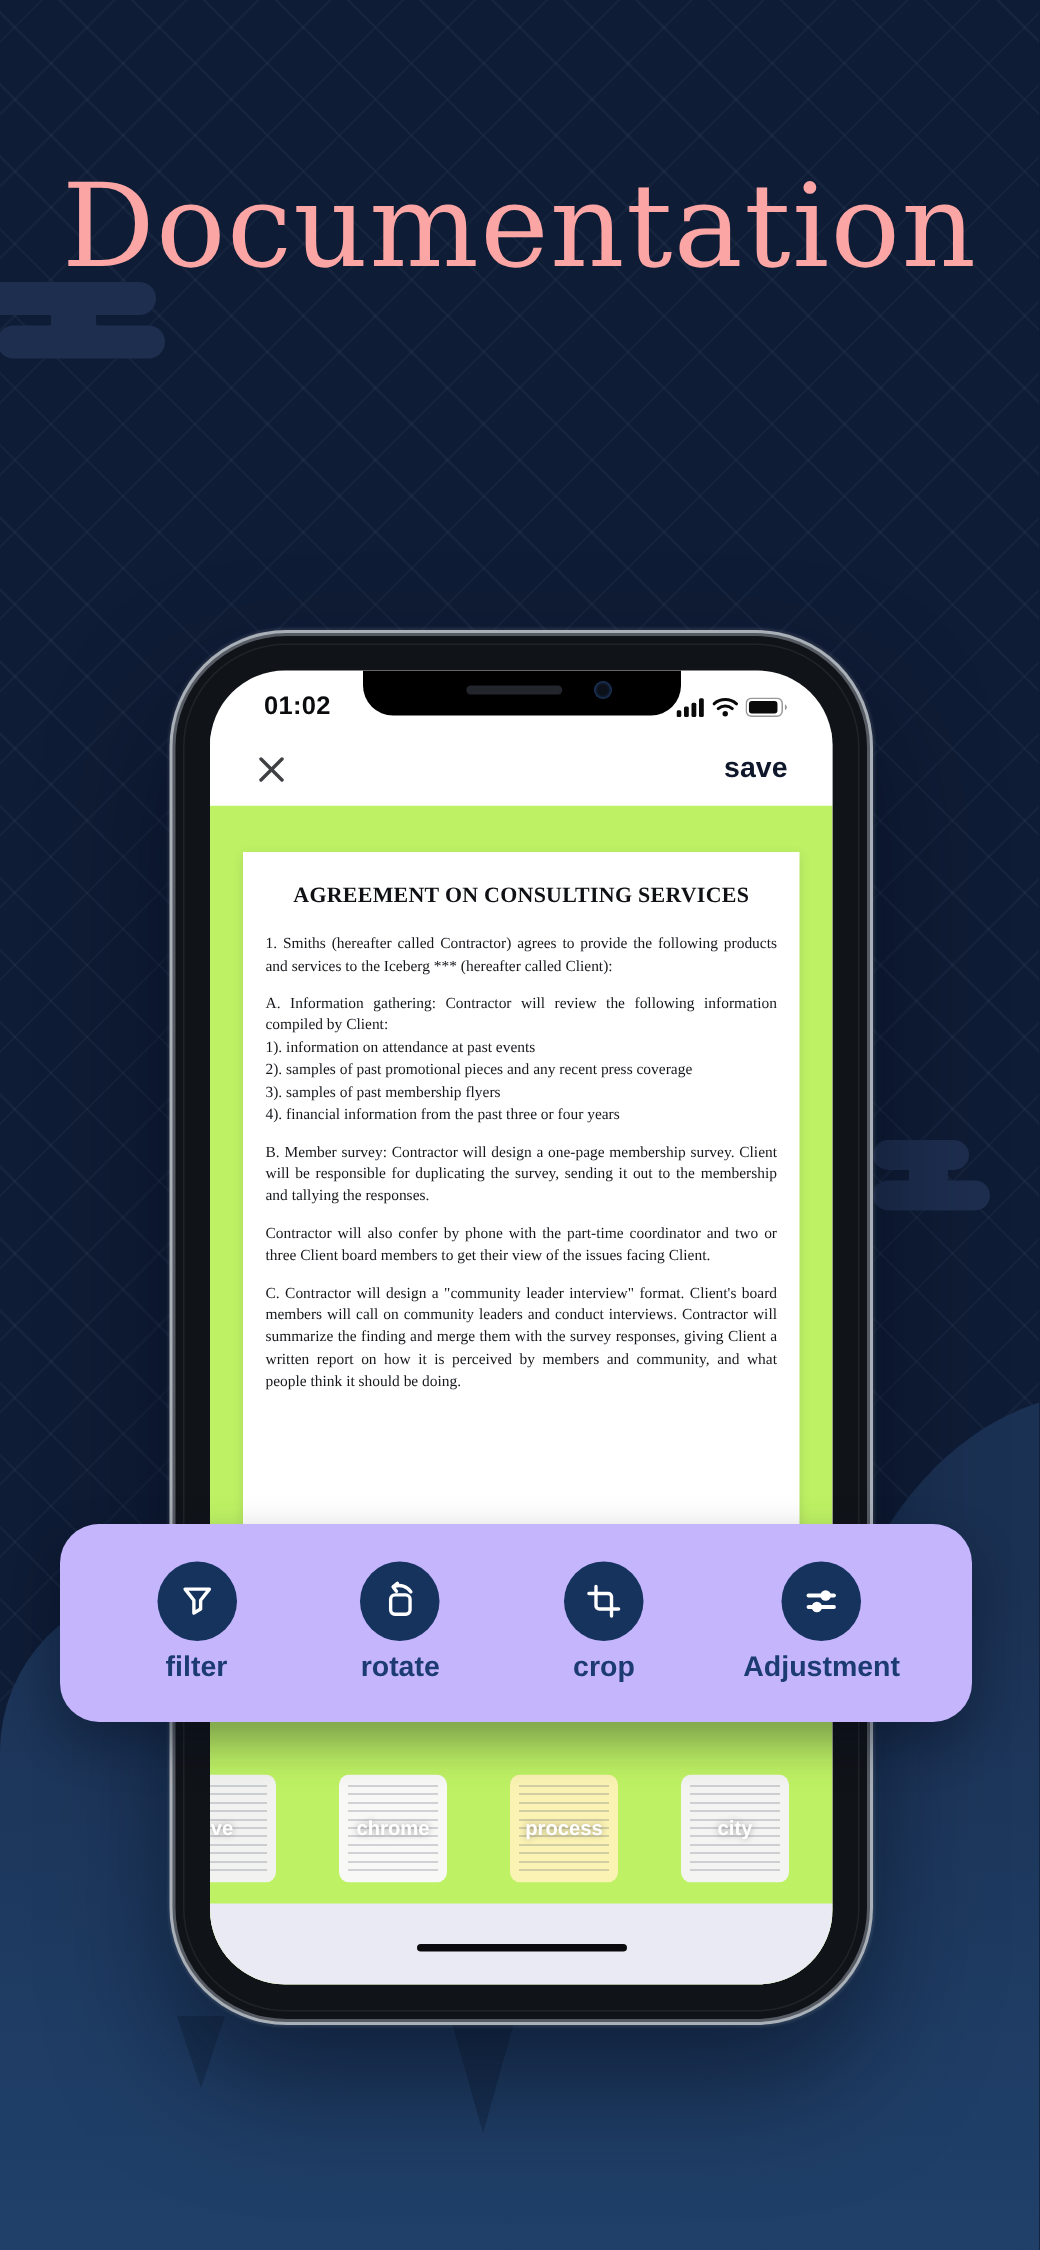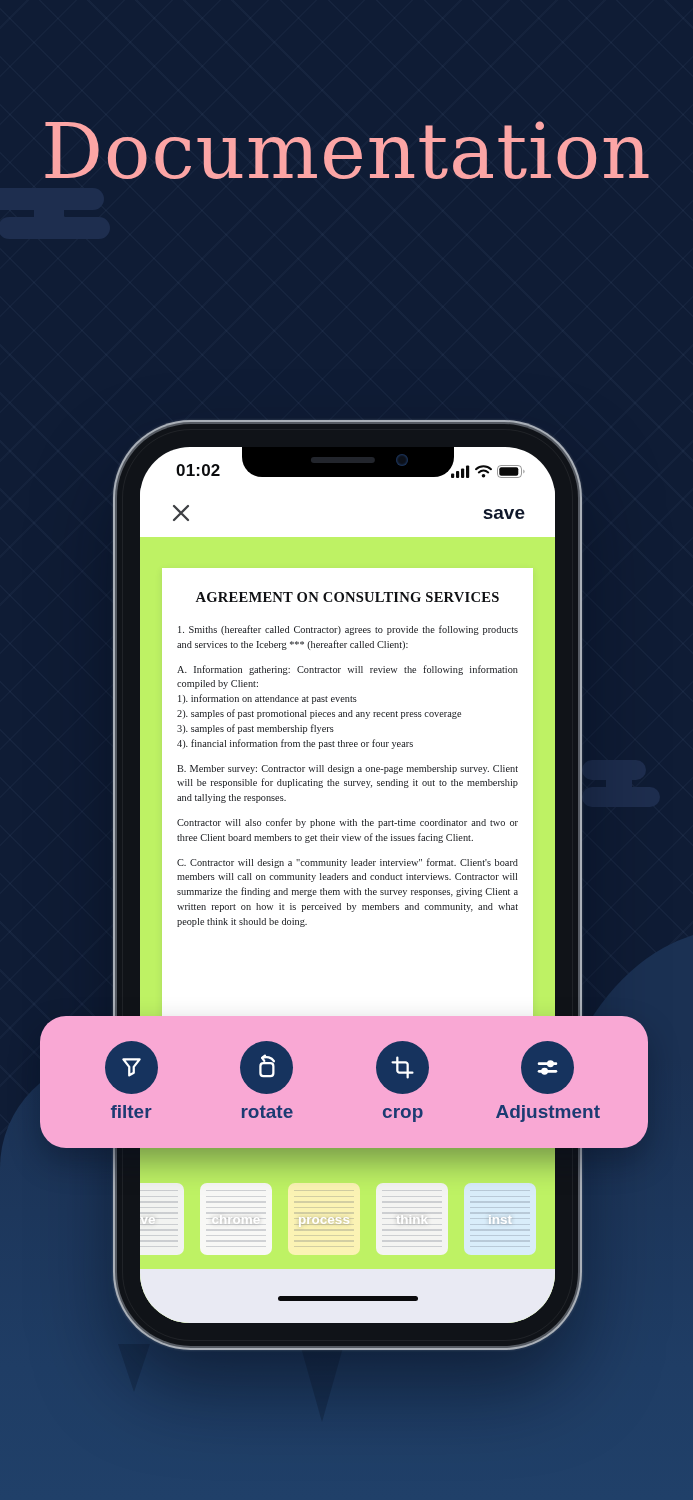--- a/index.html
+++ b/index.html
@@ -70,37 +70,37 @@
   .page { position:absolute; left:22px; top:31px; width:371px; height:452px; background:#ffffff;
     box-shadow:0 2px 7px rgba(25,35,70,0.12); padding:21px 15px 0 15px; overflow:hidden; }
   .page-title { font-family:"Liberation Serif", serif; font-size:14.6px; font-weight:700;
     text-align:center; color:#101114; letter-spacing:.2px; }
   .page-body { margin-top:17px; }
   .page-body p { font-family:"Liberation Serif", serif; font-size:10.3px; line-height:1.44;
     color:#15171b; text-align:justify; white-space:pre-line; margin-bottom:10px; }
 
   
   .filmstrip { position:absolute; top:646px; left:0; right:0; height:72px;
-    display:flex; gap:16px; overflow:hidden; }
-  .thumb { position:relative; flex:0 0 72px; height:72px; border-radius:7px; cursor:pointer; }
+    display:flex; gap:2px; overflow:hidden; }
+  .thumb { position:relative; flex:0 0 72px; height:72px; border-radius:7px; cursor:pointer;margin-left:40px; }
   .thumb:first-child { margin-left:-28px; }
   .thumb-lines { position:absolute; inset:7px 6px; opacity:.45;
     background:
       repeating-linear-gradient(180deg, rgba(85,92,110,0.55) 0 1.4px, transparent 1.4px 5.6px); }
   .thumb-label { position:absolute; top:50%; left:50%; transform:translate(-50%,-50%);
     color:#ffffff; font-size:13.5px; font-weight:700; white-space:nowrap;
     text-shadow:0 0 4px rgba(60,60,60,0.45); }
 
   .home-strip { position:absolute; left:0; right:0; bottom:0; height:54px; background:#e9eaf3; }
   .home-indicator { position:absolute; left:50%; transform:translateX(-50%); bottom:22px;
     width:140px; height:5px; border-radius:3px; background:#0b0b0d; cursor:grab; }
 
   
   .toolbar-card { position:absolute; z-index:5; left:40px; top:1016px; width:608px; height:132px;
-    background:#f9a8d4; border-radius:26px; box-shadow:0 14px 30px rgba(6,14,30,0.38);
+    background:#c4b5fd; border-radius:26px; box-shadow:0 14px 30px rgba(6,14,30,0.38);
     display:flex; align-items:center; justify-content:space-between; padding:0 48px; }
   .tool { display:flex; flex-direction:column; align-items:center; cursor:pointer; min-width:86px; }
   .tool-circle { width:53px; height:53px; border-radius:50%; background:#16335e;
     display:flex; align-items:center; justify-content:center; }
   .tool-label { margin-top:7px; font-size:19px; font-weight:600; color:#1c3b72; }
 
   svg { display:block; }
 </style>
 </head>
 <body>
@@ -186,21 +186,21 @@
           <div class="thumb" style="background-color: rgb(248, 248, 246);">
             <div class="thumb-lines"></div>
             <span class="thumb-label">chrome</span>
           </div>
           <div class="thumb" style="background-color: rgb(251, 243, 180);">
             <div class="thumb-lines"></div>
             <span class="thumb-label">process</span>
           </div>
           <div class="thumb" style="background-color: rgb(244, 244, 242);">
             <div class="thumb-lines"></div>
-            <span class="thumb-label">think</span>
+            <span class="thumb-label">city</span>
           </div>
           <div class="thumb" style="background-color: rgb(217, 237, 250);">
             <div class="thumb-lines"></div>
             <span class="thumb-label">inst</span>
           </div>
         </div>
 
         <div class="home-strip">
           <div class="home-indicator"></div>
         </div>

